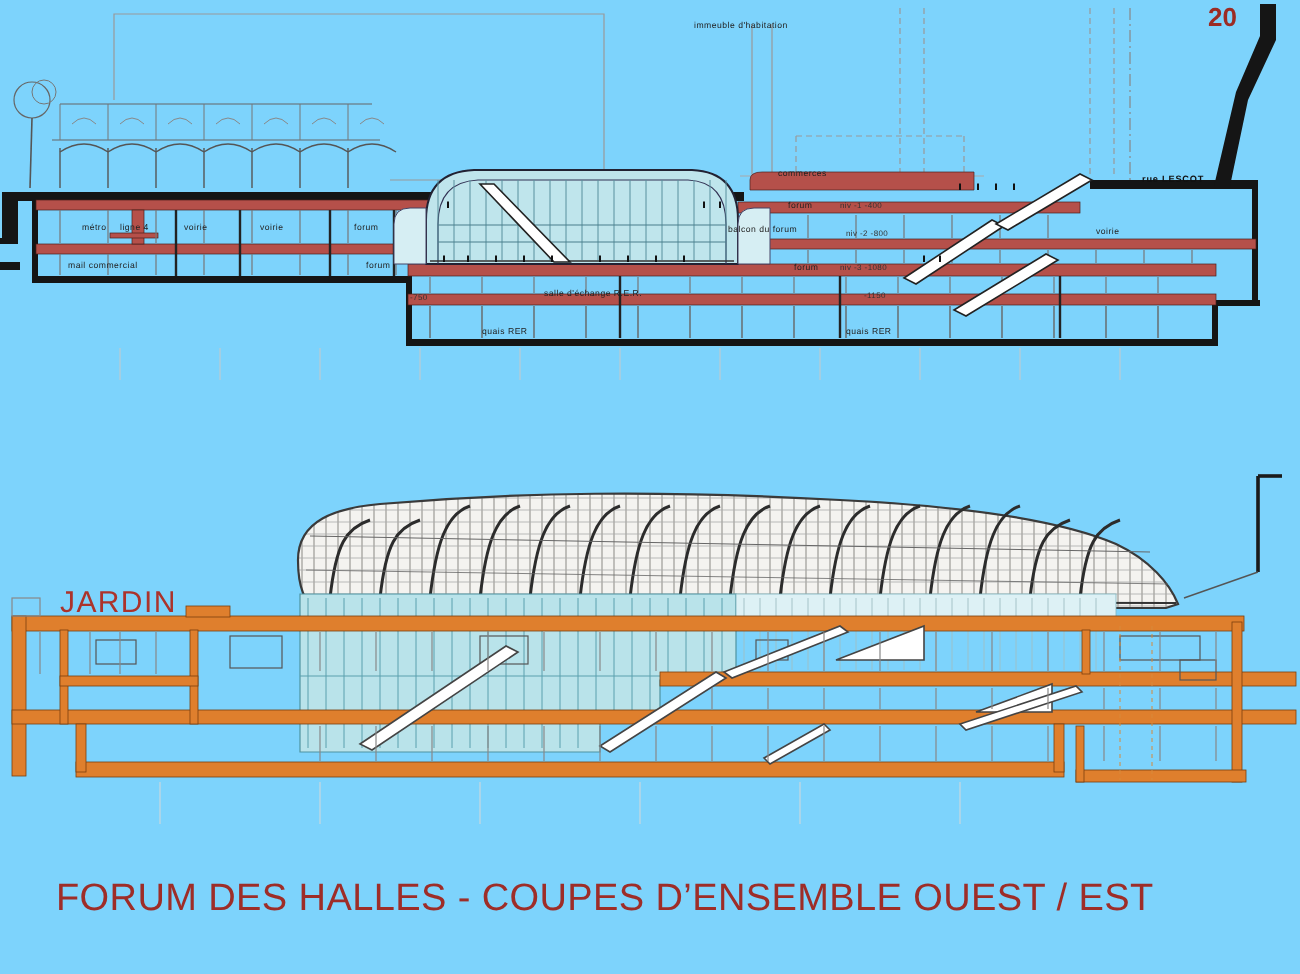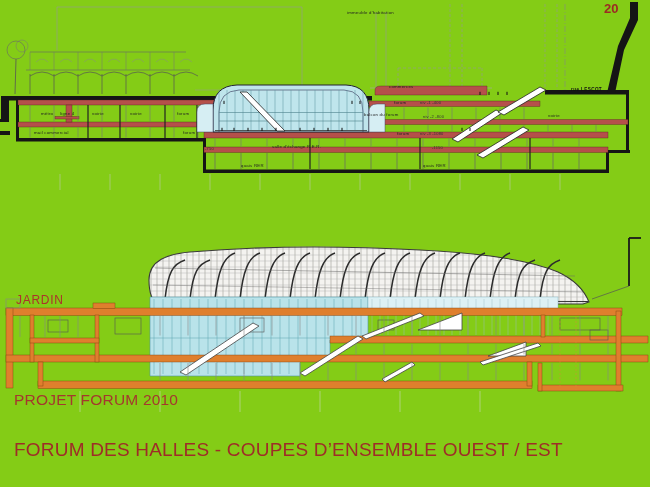--- a/index.html
+++ b/index.html
@@ -1,23 +1,23 @@
 <!DOCTYPE html>
 <html><head>
 <meta charset="utf-8">
 <style>
   html,body{margin:0;padding:0;background:#ffffff;}
-  .page{position:relative;width:650px;height:487px;background:#84cc16;overflow:hidden;
+  .page{position:relative;width:650px;height:487px;background:#7dd3fc;overflow:hidden;
         font-family:"Liberation Sans",sans-serif;}
   .page-number{position:absolute;top:1px;left:604px;font-size:13px;font-weight:700;color:#9c2b23;}
   .caption{position:absolute;color:#a4382e;letter-spacing:.2px;}
   .cap1979{top:175px;left:14px;font-size:15px;}
   .cap2010{top:391px;left:14px;font-size:15.5px;}
-  .jardin{position:absolute;top:293px;left:16px;font-size:12px;color:#ac332b;letter-spacing:.7px;}
-  .main-title{position:absolute;top:439px;left:14px;font-size:19px;color:#9e2d28;letter-spacing:.2px;}
+  .jardin{position:absolute;top:293px;left:30px;font-size:15px;color:#ac332b;letter-spacing:.7px;}
+  .main-title{position:absolute;top:439px;left:28px;font-size:19px;color:#9e2d28;letter-spacing:.2px;}
   svg{position:absolute;inset:0;}
   text{font-family:"Liberation Sans",sans-serif;fill:#222;}
   .tiny{font-size:4.3px;letter-spacing:.25px;}
   .tiny2{font-size:4px;letter-spacing:.2px;fill:#333;}
   .tinyb{font-size:4.6px;font-weight:700;letter-spacing:.4px;fill:#111;}
 </style>
 </head>
 <body>
 
 <div class="page">
@@ -482,16 +482,15 @@
           <line x1="240" y1="391" x2="240" y2="412" stroke="#d8d8d8" stroke-width="0.5"></line>
           <line x1="320" y1="391" x2="320" y2="412" stroke="#d8d8d8" stroke-width="0.5"></line>
           <line x1="400" y1="391" x2="400" y2="412" stroke="#d8d8d8" stroke-width="0.5"></line>
           <line x1="480" y1="391" x2="480" y2="412" stroke="#d8d8d8" stroke-width="0.5"></line>
         </g>
   </g>
 </svg>
 
 <div class="page-number">20</div>
 <div class="jardin">JARDIN</div>
-<div class="caption cap2010">PROJET FORUM 2010</div>
 <div class="main-title">FORUM DES HALLES - COUPES D’ENSEMBLE OUEST / EST</div>
 
 </div>
 
 </body></html>

